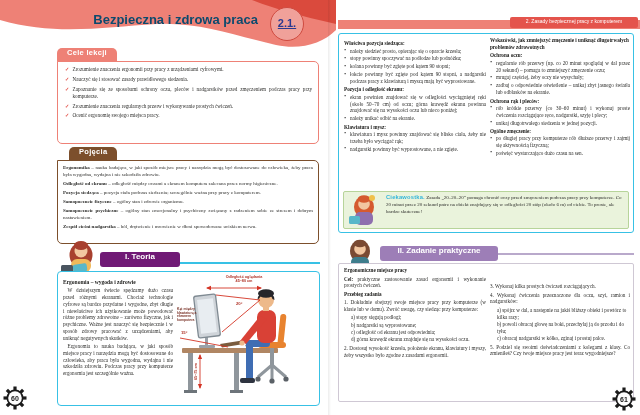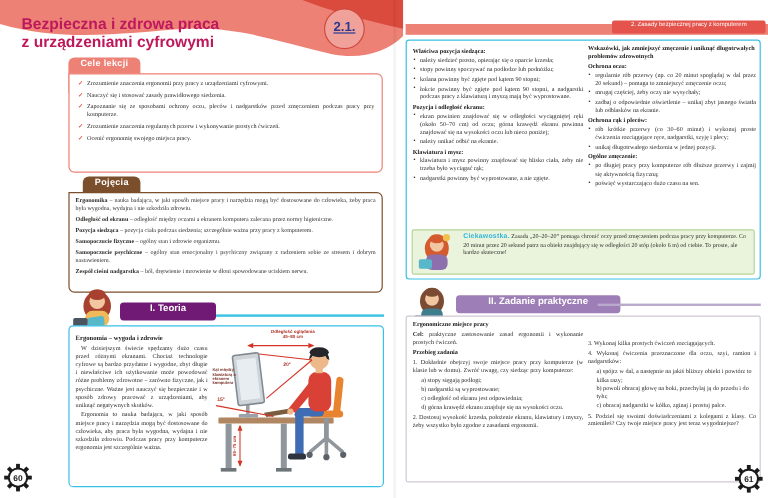--- a/index.html
+++ b/index.html
@@ -8,21 +8,21 @@
          font-family:"Liberation Serif", serif; color:#2c2c2a; }
   .abs { position:absolute; }
 
   
   .s  { position:absolute; }
   .s .in { transform:scale(.5); transform-origin:0 0; width:200%;
            font-size:10.3px; line-height:1.33; color:#2c2c2a; }
 
   
   .title { position:absolute; left:18px; top:12px; width:240px;
-           font:bold 13px/15px "Liberation Sans",sans-serif; color:#be185d; }
+           font:bold 13px/15px "Liberation Sans",sans-serif; color:#0c4a6e;text-align:right; }
   .badge { position:absolute; left:270px; top:7px; width:34px; height:34px;
            border-radius:50%; background:#f0a19a; border:1.5px solid #cf4a3f;
            color:#2b3990; font:bold 11px/31px "Liberation Sans",sans-serif; text-align:center;text-decoration:underline; }
   .tab { position:absolute; height:30px; line-height:13px; padding:0 10px;
          border-radius:5px 5px 0 0; color:#fff;
          font:bold 7.5px "Liberation Sans",sans-serif; letter-spacing:.3px; }
   .bx  { position:absolute; background:#fff; }
   .banner { position:absolute; height:15px; line-height:15px; text-align:center;
             color:#fff; font:bold 8px "Liberation Sans",sans-serif; border-radius:3px; }
   .hline { position:absolute; }
@@ -47,21 +47,20 @@
 </head>
 <body>
 
 <svg class="abs" style="left:0;top:0" width="336" height="60" viewBox="0 0 336 60">
   <path d="M0,0 H336 V30 C322,44 300,50 276,45 C236,36 200,22 156,24 C104,27 56,36 0,20 Z" fill="#ee8176"></path>
   <path d="M252,0 H336 V24 C300,16 272,8 252,0 Z" fill="#da4a3d"></path>
 </svg>
 
 <div class="title">
   <div>Bezpieczna i zdrowa praca</div>
-  <div>z urządzeniami cyfrowymi</div>
 </div>
 <div class="badge">2.1.</div>
 
 <div class="tab" style="left:57px;top:48px;background:#ee8176">Cele lekcji</div>
 <div class="bx" style="left:57px;top:61px;width:262px;height:83px;border:1px solid #ee8176;border-radius:0 5px 5px 5px"></div>
 <div class="s" style="left:64px;top:66px;width:248px">
   <div class="in">
       <div class="chk">Zrozumienie znaczenia ergonomii przy pracy z urządzeniami cyfrowymi.</div>
       <div class="chk">Nauczyć się i stosować zasady prawidłowego siedzenia.</div>
       <div class="chk">Zapoznanie się ze sposobami ochrony oczu, pleców i nadgarstków przed zmęczeniem podczas pracy przy komputerze.</div>
@@ -251,21 +250,21 @@
   </div>
 </div>
 
 <svg class="abs" style="left:340px;top:237px" width="40" height="36" viewBox="0 0 40 36">
   <ellipse cx="20" cy="14" rx="10" ry="11" fill="#7a4a33"></ellipse>
   <circle cx="20" cy="12" r="5.8" fill="#f2c6a0"></circle>
   <ellipse cx="20" cy="6.5" rx="6.2" ry="3.8" fill="#7a4a33"></ellipse>
   <rect x="11" y="20" width="18" height="12" rx="5" fill="#3e7d8c"></rect>
   <rect x="5" y="26" width="12" height="7" rx="1.5" fill="#4a5560"></rect>
 </svg>
-<div class="banner" style="left:380px;top:246px;width:137px;background:#9d7eb7">II. Zadanie praktyczne</div>
+<div class="banner" style="left:380px;top:246px;width:118px;background:#9d7eb7">II. Zadanie praktyczne</div>
 <div class="hline" style="left:498px;top:253px;width:136px;height:1.5px;background:#b9a9cb"></div>
 <div class="bx" style="left:338px;top:263px;width:296px;height:139px;border:1px solid #cfc8d4;border-radius:2px"></div>
 
 <div class="s" style="left:344px;top:267px;width:142px">
   <div class="in">
     <div style="font-weight:bold;color:#171715;margin-bottom:2px">Ergonomiczne miejsce pracy</div>
     <div class="stp">
       <b>Cel:</b><span> praktyczne zastosowanie zasad ergonomii i wykonanie prostych ćwiczeń.</span>
     </div>
     <div style="font-weight:bold;color:#171715;margin:2px 0">Przebieg zadania</div>

